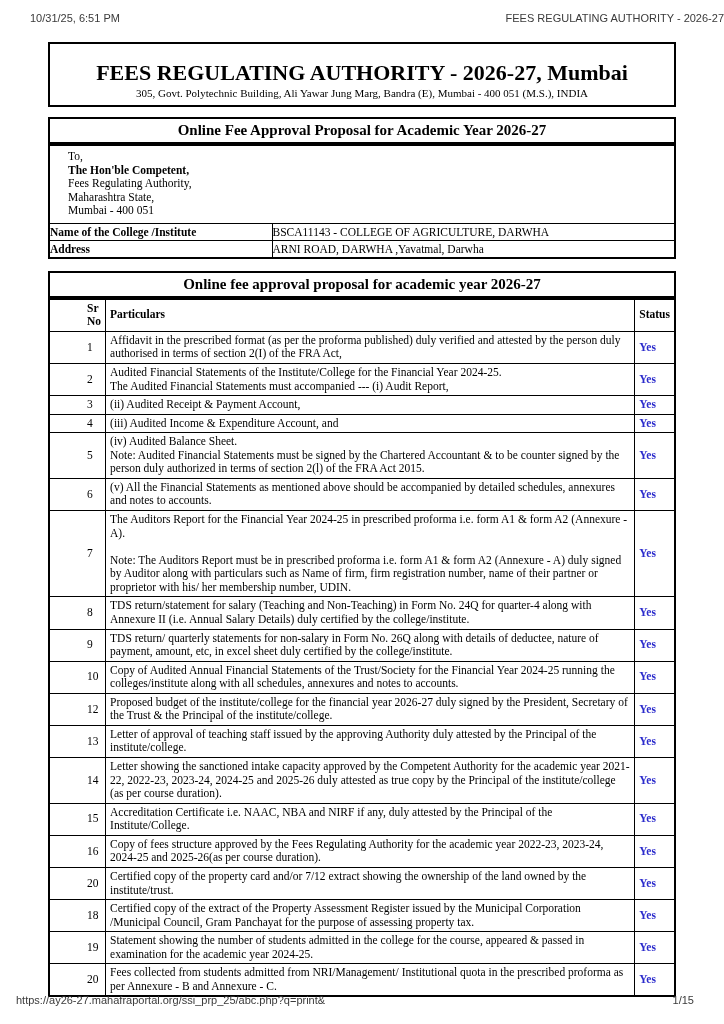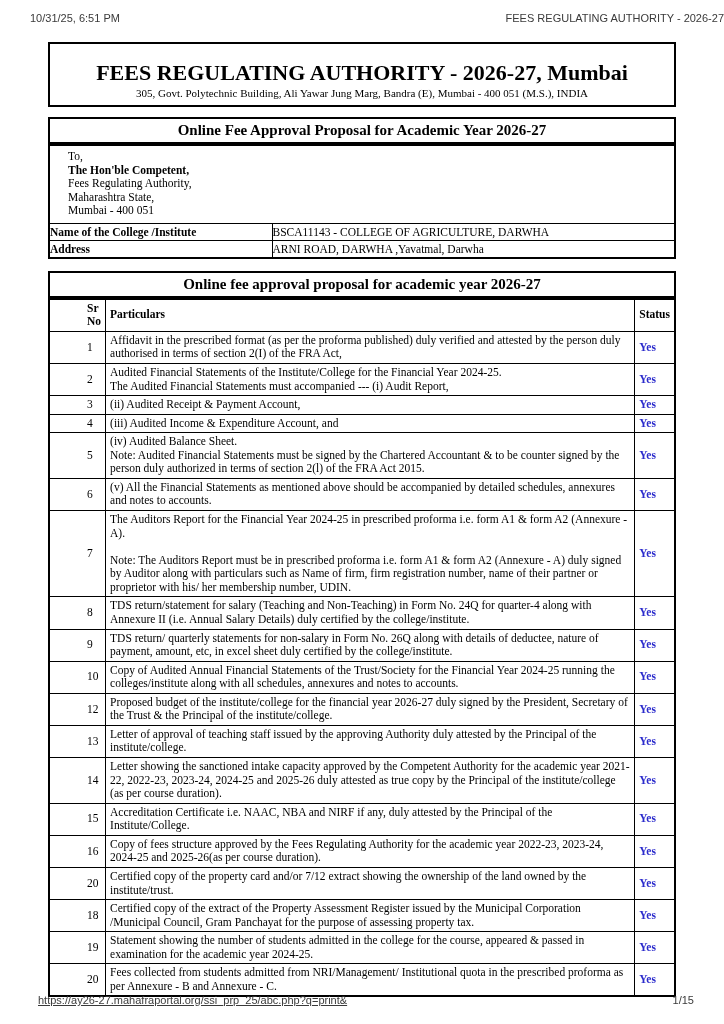--- a/index.html
+++ b/index.html
@@ -4,21 +4,21 @@
 <style>
   * { margin:0; padding:0; box-sizing:border-box; }
   html,body { width:724px; height:1024px; background:#ffffff; overflow:hidden; }
   body { font-family:"Liberation Serif", serif; color:#000; position:relative; }
 
   .print-meta { font-family:"Liberation Sans", sans-serif; font-size:11px; color:#3a3a3a; }
   .print-header { position:absolute; top:12px; left:0; width:100%; }
   .ph-datetime { position:absolute; left:30px; top:0; white-space:nowrap; }
   .ph-title { position:absolute; left:0; width:100%; text-align:right; top:0; }
   .print-footer { position:absolute; top:994px; left:0; width:100%; }
-  .pf-url { position:absolute; left:38px; top:0; white-space:nowrap;text-decoration:underline; }
+  .pf-url { position:absolute; left:16px; top:0; white-space:nowrap; }
   .pf-page { position:absolute; right:30px; top:0; }
 
   .content { position:absolute; top:42px; left:48px; width:628px; }
 
   .masthead { border:2px solid #000; text-align:center; padding:17px 6px 6px 6px; }
   .masthead-title { font-size:22px; font-weight:bold; line-height:1.1; }
   .masthead-address { font-size:11px; margin-top:2px; }
 
   .section-gap { height:10px; }
   .section-gap2 { height:12px; }

